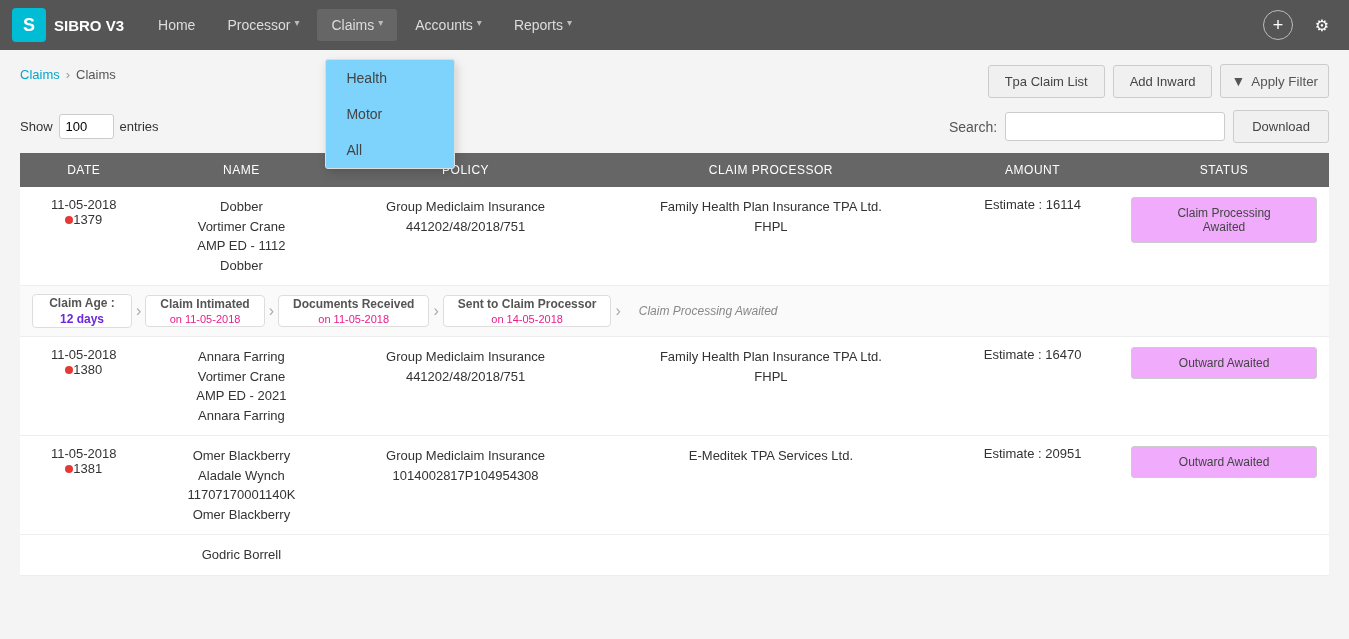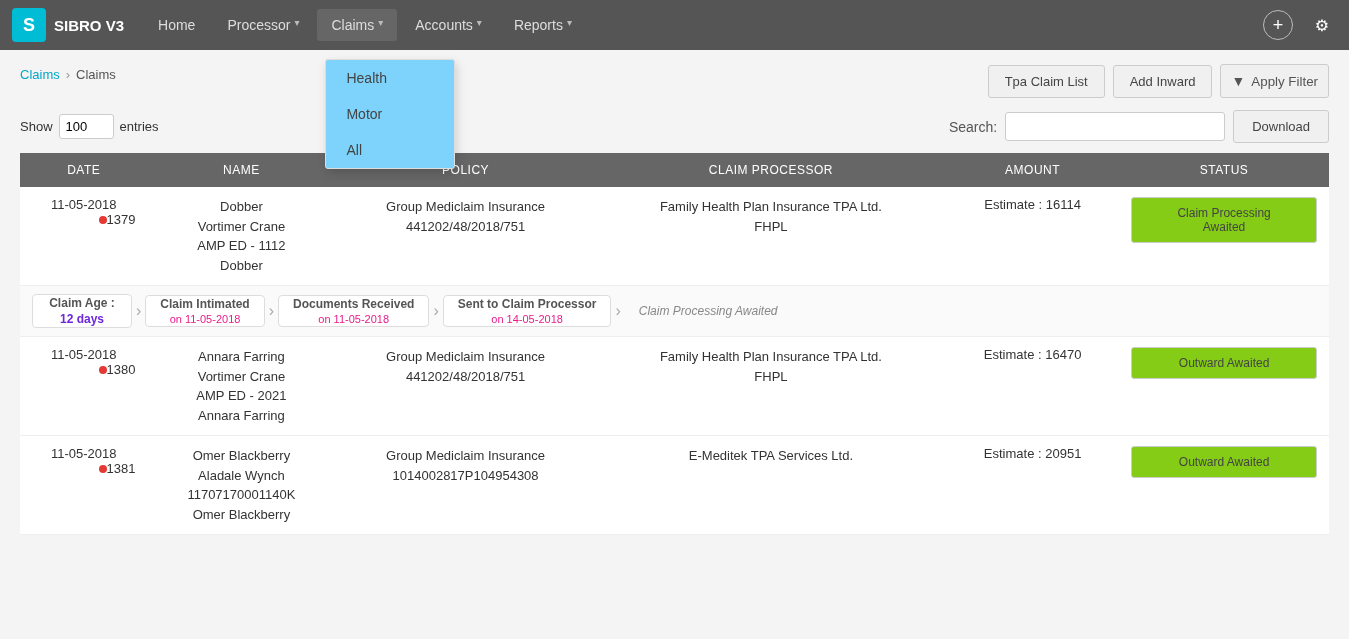--- a/index.html
+++ b/index.html
@@ -211,37 +211,37 @@
       padding: 8px 12px;
       background: #fafafa;
       border-bottom: 1px solid #eee;
     }
 
     
     .date-cell { text-align: center; }
     .claim-id {
       display: flex;
       align-items: center;
-      justify-content: flex-end;
+      justify-content: center;
       font-size: 13px;
     }
     .red-dot {
       width: 8px; height: 8px;
       border-radius: 50%;
       background: #e53935;
       display: inline-block;
     }
     .name-cell { text-align: center; line-height: 1.5; }
     .policy-cell { text-align: center; line-height: 1.5; }
     .processor-cell { text-align: center; line-height: 1.5; }
     .amount-cell { text-align: center; }
     .status-btn {
       padding: 8px 14px;
       border: 1px solid #ccc;
-      background: #84cc16;
+      background: #f0abfc;
       border-radius: 3px;
       font-size: 12px;
       color: #444;
       white-space: nowrap;
       text-align: center;
       cursor: default;
     }
 
     
     .timeline {
@@ -467,16 +467,26 @@
         </td>
         <td class="processor-cell">
           <div>E-Meditek TPA Services Ltd.</div>
         </td>
         <td class="amount-cell">Estimate : 20951</td>
         <td>
           <div class="status-btn">Outward Awaited</div>
         </td>
       </tr>
 
+      <tr class="claim-row">
+        <td class="date-cell"></td>
+        <td class="name-cell">
+          <div>Godric Borrell</div>
+        </td>
+        <td class="policy-cell"></td>
+        <td class="processor-cell"></td>
+        <td class="amount-cell"></td>
+        <td></td>
+      </tr>
 
     </tbody>
   </table>
 </div>
 
 </body></html>

